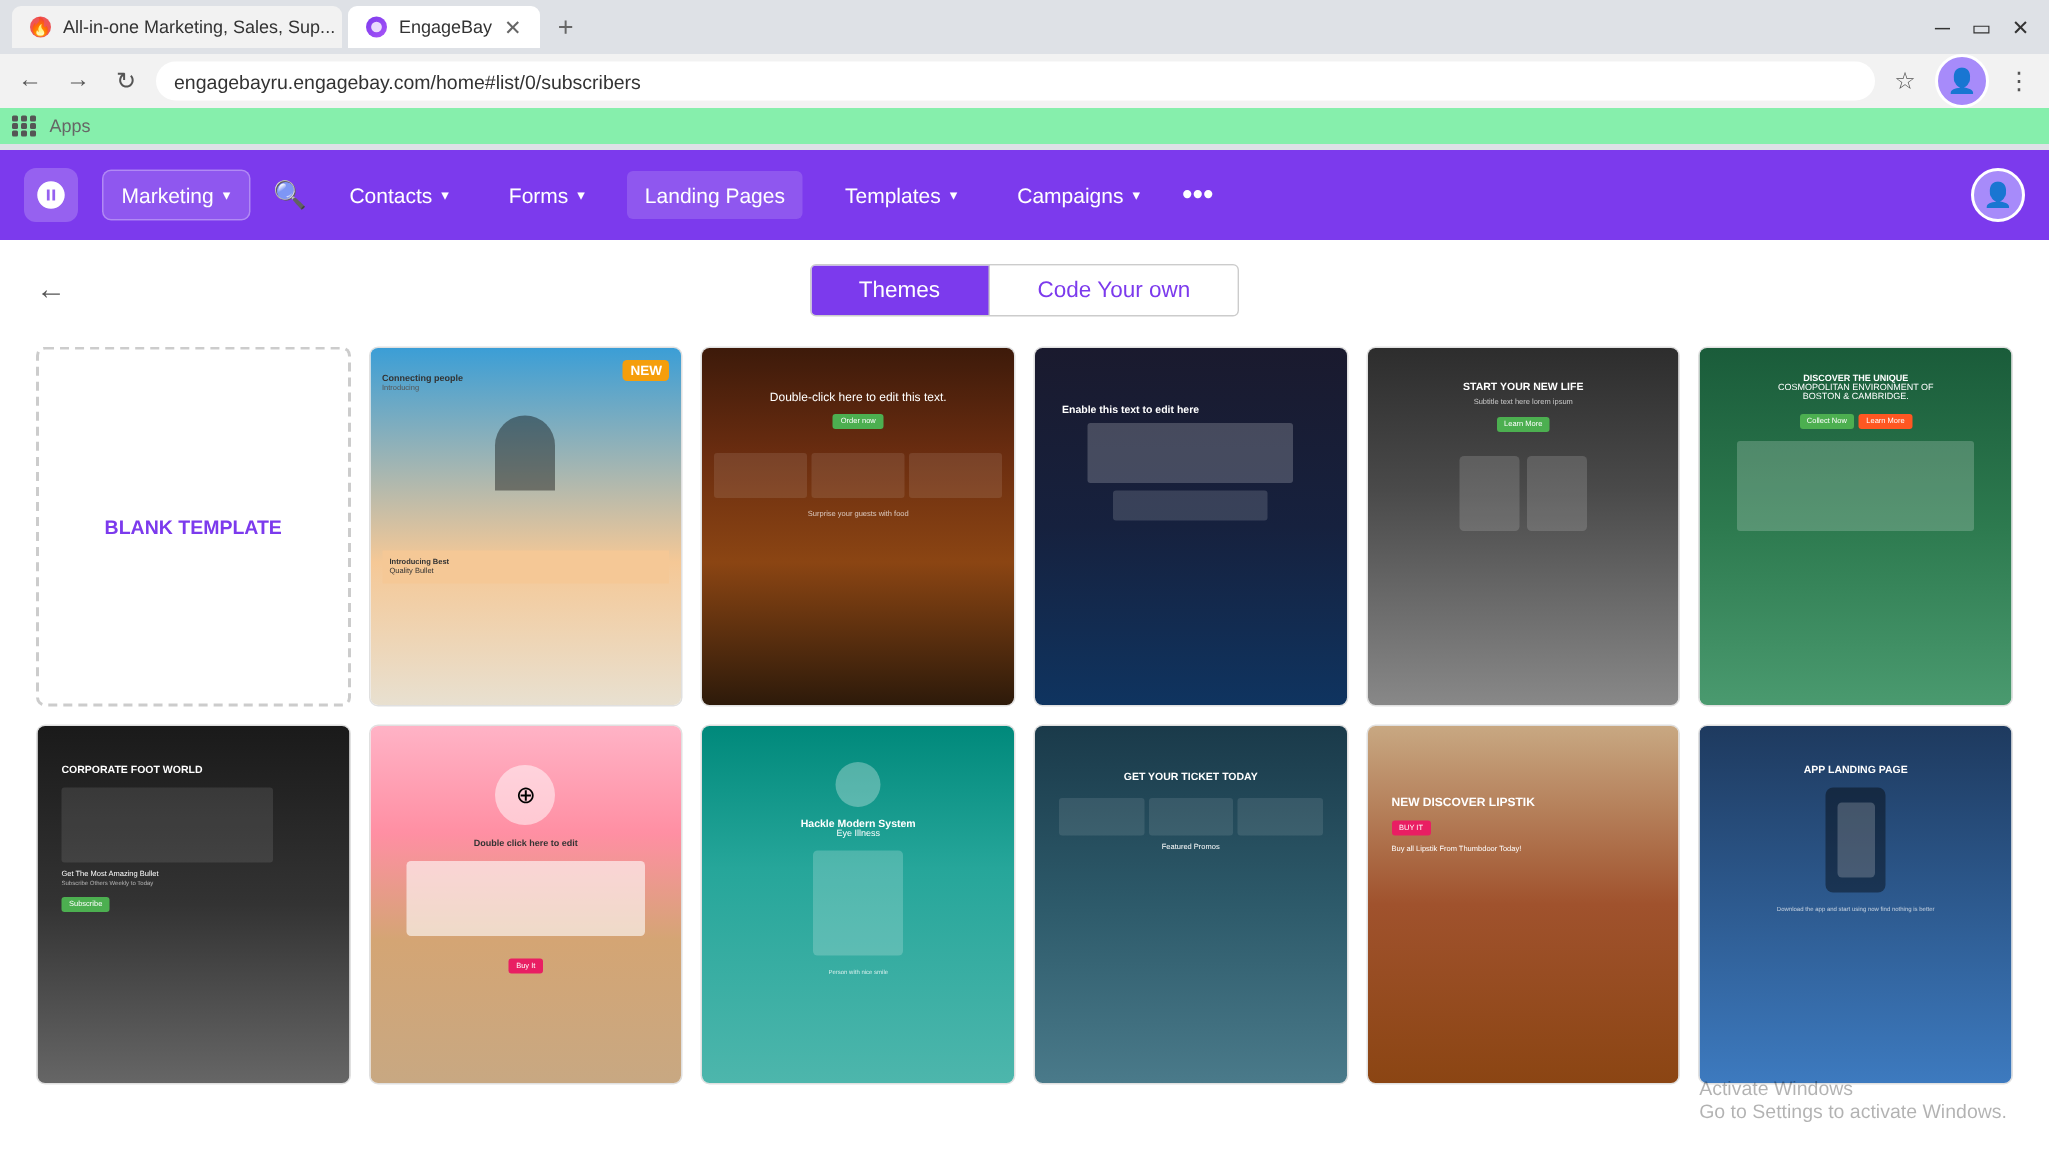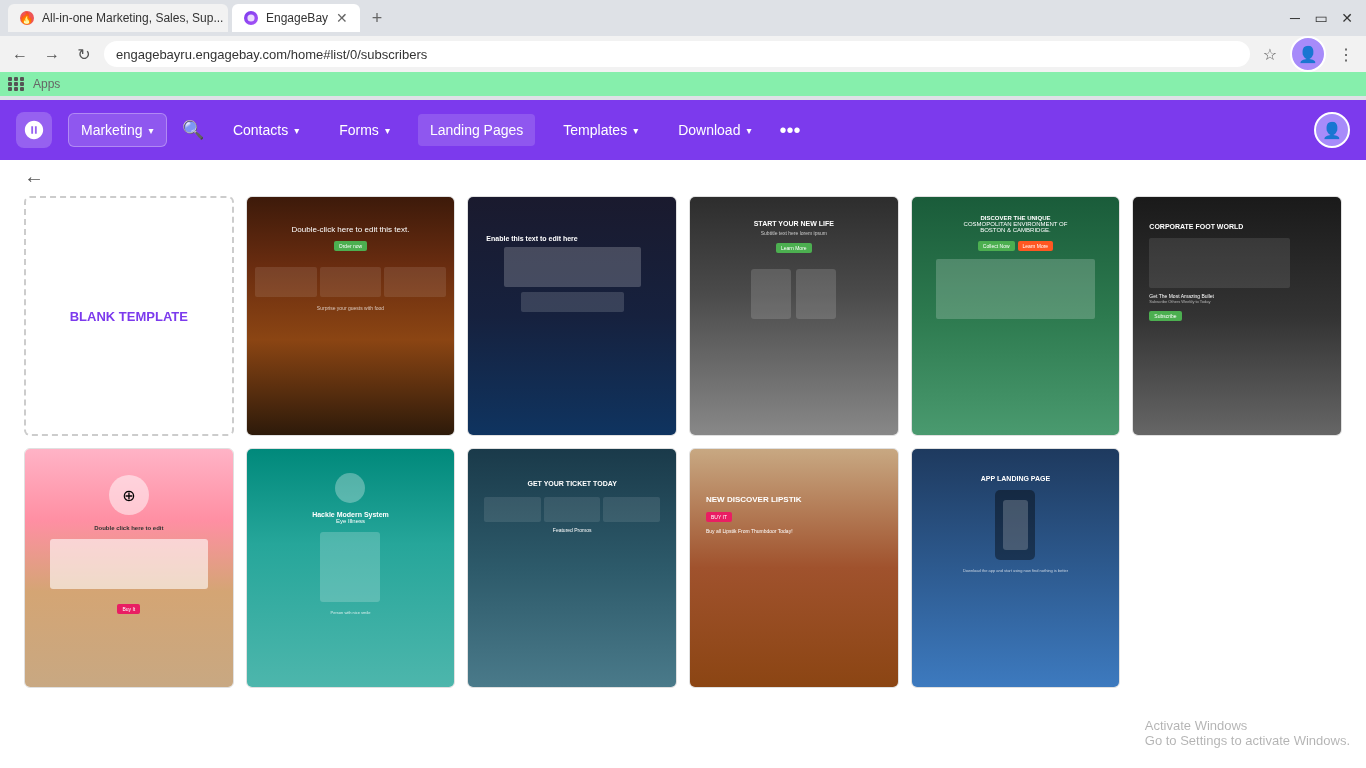--- a/index.html
+++ b/index.html
@@ -66,21 +66,21 @@
     .tmpl-9 { background: linear-gradient(180deg, #1a3a4a 0%, #2d5a6a 50%, #4a7a8a 100%); }
     .tmpl-10 { background: linear-gradient(180deg, #c8a882 0%, #a0522d 50%, #8b4513 100%); }
     .tmpl-11 { background: linear-gradient(180deg, #1e3a5f 0%, #2d5a8f 50%, #3d7abf 100%); }
 
     
     .card-content { position: absolute; inset: 0; padding: 8px; }
     .tmpl-btn { background: #4caf50; color: #fff; font-size: 5px; padding: 2px 5px; border-radius: 2px; display: inline-block; margin-top: 3px; }
     .tmpl-btn-orange { background: #ff5722; }
     .tmpl-btn-pink { background: #e91e63; }
 
-    .watermark { position: fixed; bottom: 20px; right: 16px; color: rgba(0,0,0,0.3); font-size: 13px; z-index: 100; }
+    .watermark { position: fixed; bottom: 20px; right: 28px; color: rgba(0,0,0,0.3); font-size: 13px; z-index: 100; }
   </style>
 </head>
 <body>
 
 <div class="browser-chrome">
 
   <div class="tab-bar">
     <div class="tab">
       <div class="tab-favicon">🔥</div>
       <span>All-in-one Marketing, Sales, Sup...</span>
@@ -150,40 +150,58 @@
     <span class="chevron">▾</span>
   </div>
   <div class="nav-item active">
     <span>Landing Pages</span>
   </div>
   <div class="nav-item">
     <span>Templates</span>
     <span class="chevron">▾</span>
   </div>
   <div class="nav-item">
-    <span>Download</span>
+    <span>Campaigns</span>
     <span class="chevron">▾</span>
   </div>
   <div class="nav-more">•••</div>
   <div class="nav-spacer"></div>
   <div class="user-avatar">👤</div>
 </div>
 
 <div class="main-content">
 
   <div class="tab-switcher-row">
     <button class="back-btn">←</button>
+    <div class="tab-switcher">
+      <button class="tab-switch-btn active">Themes</button>
+      <button class="tab-switch-btn">Code Your own</button>
+    </div>
   </div>
 
   <div class="template-grid">
 
     <div class="template-card blank-card">
       <span class="blank-label">BLANK TEMPLATE</span>
     </div>
 
+    <div class="template-card">
+      <div class="card-content tmpl-1">
+        <div style="font-size:6px;color:#333;font-weight:bold;margin-top:10px;">Connecting people</div>
+        <div style="font-size:5px;color:#555;">Introducing</div>
+        <div style="display:flex;justify-content:center;margin-top:15px;">
+          <div style="width:40px;height:50px;background:rgba(0,0,0,0.4);border-radius:20px 20px 0 0;"></div>
+        </div>
+        <div style="margin-top:40px;background:#f5c896;padding:5px;font-size:5px;color:#333;">
+          <div style="font-weight:bold;">Introducing Best</div>
+          <div>Quality Bullet</div>
+        </div>
+      </div>
+      <div class="new-badge">NEW</div>
+    </div>
 
     <div class="template-card">
       <div class="card-content tmpl-2">
         <div style="text-align:center;padding-top:20px;">
           <div style="color:#fff;font-size:8px;font-weight:normal;">Double-click here to edit this text.</div>
           <div class="tmpl-btn" style="margin-top:5px;">Order now</div>
         </div>
         <div style="display:flex;gap:3px;margin-top:15px;">
           <div style="flex:1;background:rgba(255,255,255,0.1);height:30px;border-radius:2px;"></div>
           <div style="flex:1;background:rgba(255,255,255,0.1);height:30px;border-radius:2px;"></div>

